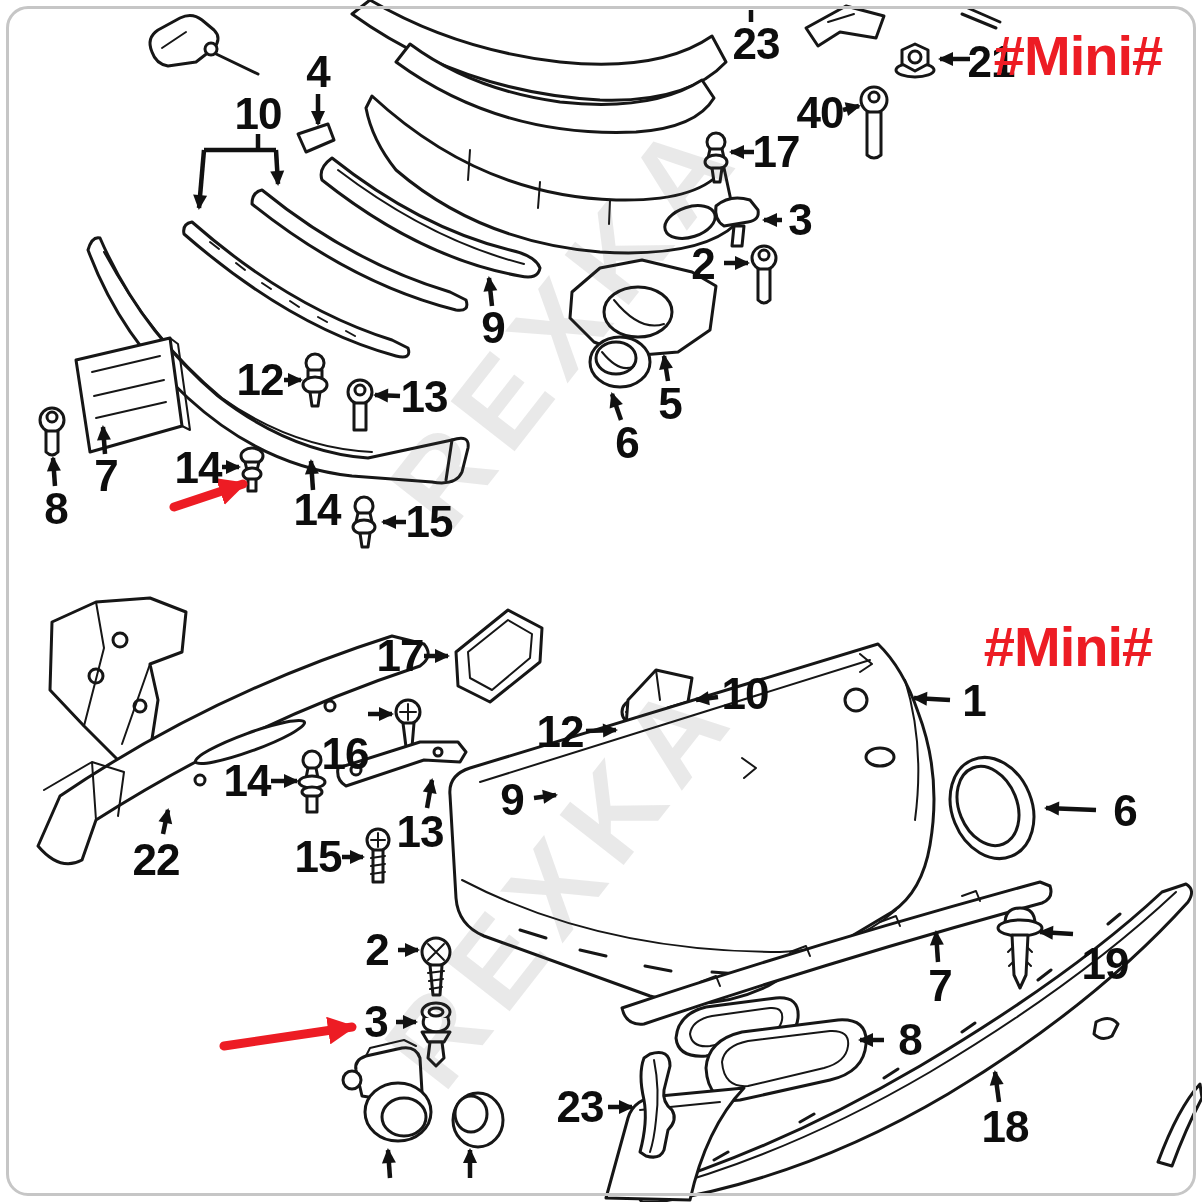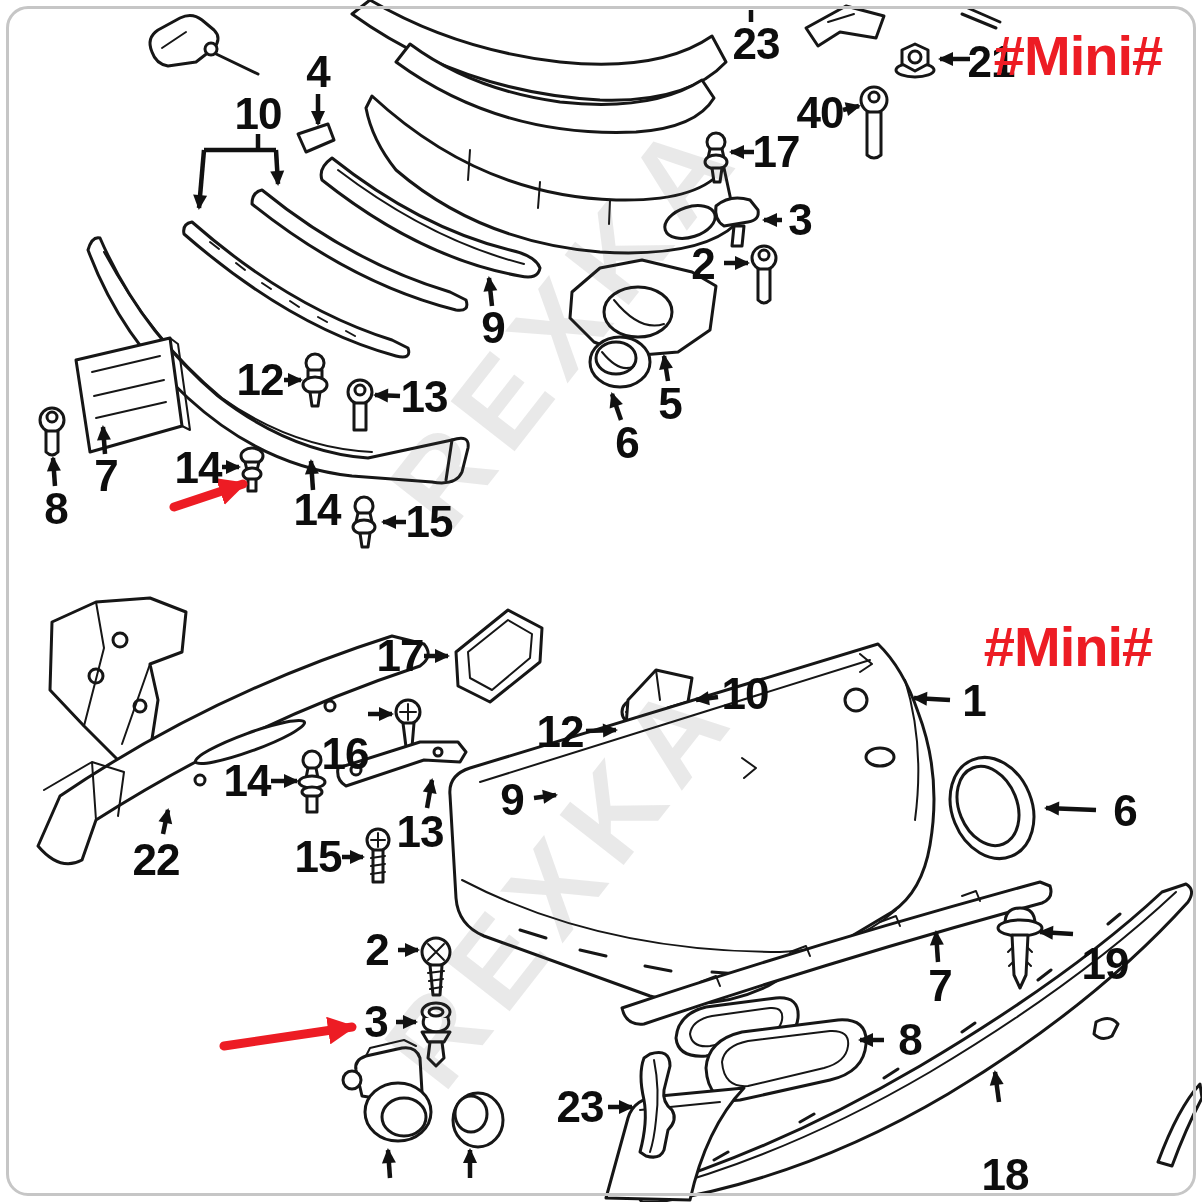--- a/index.html
+++ b/index.html
@@ -374,21 +374,21 @@
       <div class="callout" style="left: 318px; top: 857px;">15</div>
       <div class="callout" style="left: 560px; top: 732px;">12</div>
       <div class="callout" style="left: 745px; top: 694px;">10</div>
       <div class="callout" style="left: 512px; top: 800px;">9</div>
       <div class="callout" style="left: 148px; top: 860px; margin-left: 8px;">22</div>
       <div class="callout" style="left: 974px; top: 701px;">1</div>
       <div class="callout" style="left: 1125px; top: 811px;">6</div>
       <div class="callout" style="left: 1105px; top: 964px;">19</div>
       <div class="callout" style="left: 940px; top: 986px;">7</div>
       <div class="callout" style="left: 910px; top: 1040px;">8</div>
-      <div class="callout" style="left: 1005px; top: 1127px; margin-top: 48px;">18</div>
+      <div class="callout" style="left: 1005px; top: 1127px;">18</div>
       <div class="callout" style="left: 377px; top: 950px;">2</div>
       <div class="callout" style="left: 376px; top: 1022px;">3</div>
       <div class="callout" style="left: 580px; top: 1107px;">23</div>
     </div>
 
   <div class="brand" style="left: 1078px; top: 56px; color: rgb(237, 28, 36);">#Mini#</div>
   <div class="brand" style="left: 1068px; top: 647px; color: rgb(237, 28, 36);">#Mini#</div>
 </div>
 
 </body></html>

